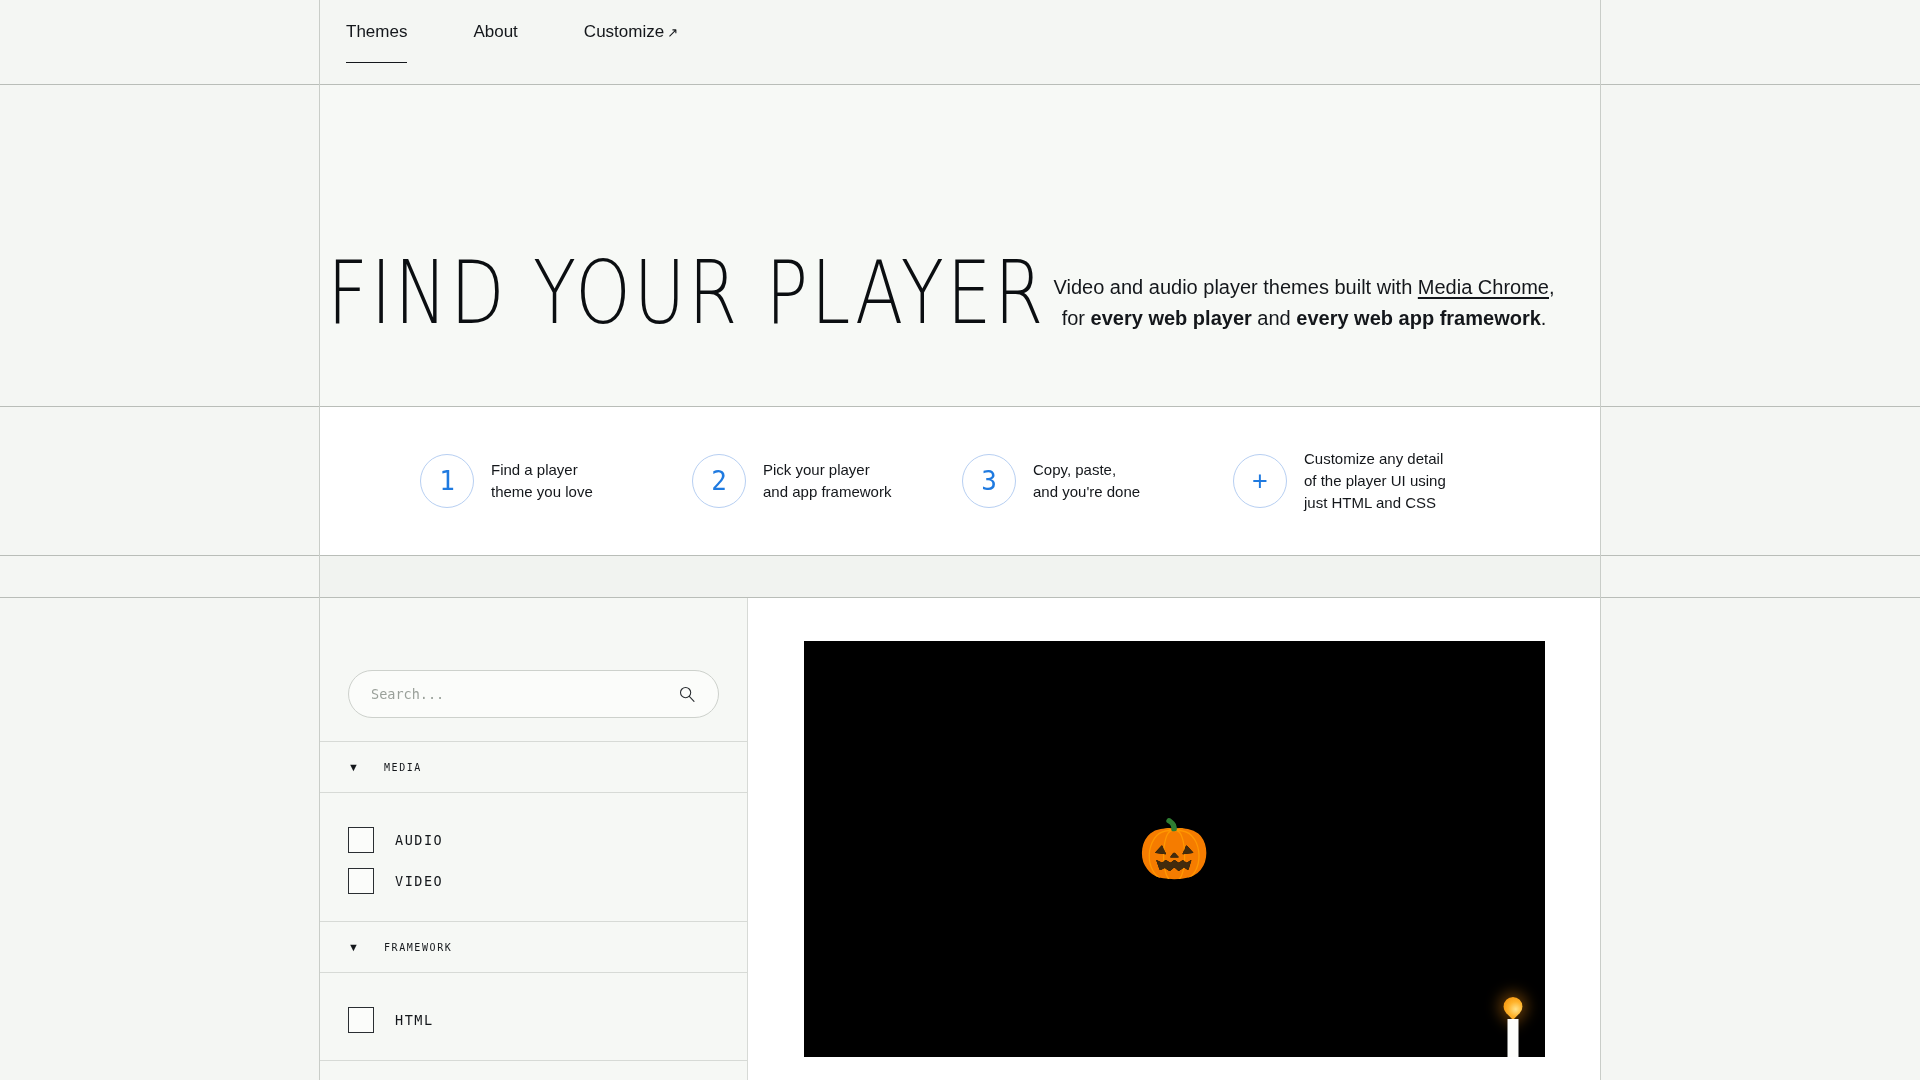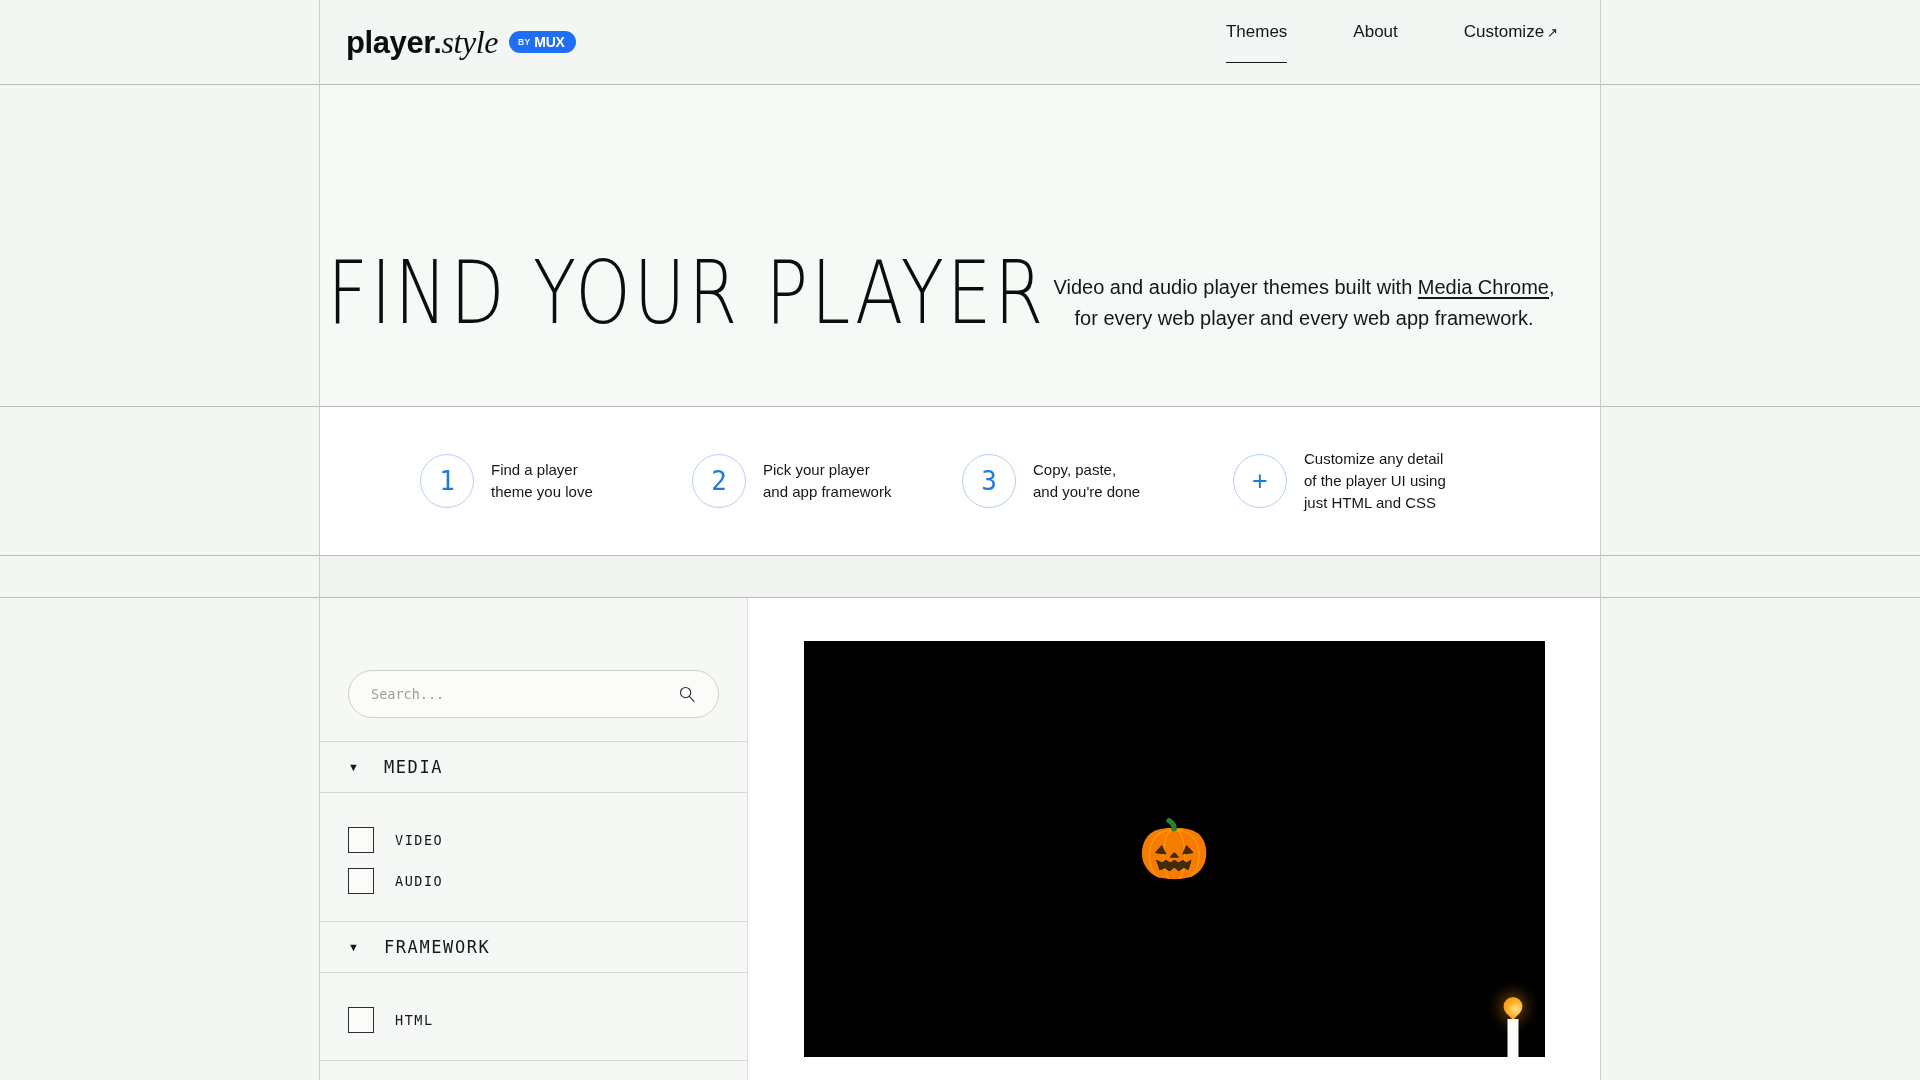--- a/index.html
+++ b/index.html
@@ -161,21 +161,21 @@
     font-size: 20px;
     line-height: 1.52;
     text-align: center;
     color: #14171b;
   }
   .hero p a {
     color: #14171b;
     text-decoration: underline;
     text-underline-offset: 3px;
   }
-  .hero p b { font-weight: 400; }
+  .hero p b { font-weight: 700; }
 
   
   .steps {
     position: absolute;
     top: 407px; left: 320px;
     width: 1280px;
     height: 148px;
     z-index: 10;
     display: flex;
     align-items: center;
@@ -288,21 +288,21 @@
     background: #f6f8f5;
     cursor: pointer;
   }
   .tri {
     font-size: 11px;
     color: #14171b;
     line-height: 1;
   }
   .filter-section-head .label {
     font-family: "DejaVu Sans Mono", monospace;
-    font-size: 17px;
+    font-size: 10px;
     letter-spacing: 1.6px;
     color: #14171b;
   }
 
   .filter-options {
     padding: 26px 28px 20px 28px;
     background: #f6f8f5;
     border-bottom: 1px solid #d7dad6;
   }
   .opt {
@@ -391,27 +391,20 @@
 
   <div class="col-line left"></div>
   <div class="col-line right"></div>
   <div class="row-line r1"></div>
   <div class="row-line r2"></div>
   <div class="row-line r3"></div>
   <div class="row-line r4"></div>
 
   <div class="header">
 
-    <div class="logo">
-      <div class="logo-text"><span class="w1">player</span><span class="dot">.</span><span class="w2">style</span></div>
-      <div class="mux-badge">
-        <span class="by">BY</span>
-        <span class="mux">MUX</span>
-      </div>
-    </div>
 
     <nav class="nav">
       <a href="#" class="active"><span>Themes</span></a>
       <a href="#"><span>About</span></a>
       <a href="#"><span>Customize</span><span class="ext-arrow">↗</span></a>
     </nav>
 
   </div>
 
   <div class="hero">
@@ -463,25 +456,25 @@
       </div>
     </div>
 
     <div class="filter-section-head">
       <span class="tri">▼</span>
       <span class="label">MEDIA</span>
     </div>
     <div class="filter-options">
       <label class="opt">
         <span class="checkbox"></span>
-        <span class="label">VIDEO</span>
+        <span class="label">AUDIO</span>
       </label>
       <label class="opt">
         <span class="checkbox"></span>
-        <span class="label">AUDIO</span>
+        <span class="label">VIDEO</span>
       </label>
     </div>
 
     <div class="filter-section-head">
       <span class="tri">▼</span>
       <span class="label">FRAMEWORK</span>
     </div>
     <div class="filter-options">
       <label class="opt">
         <span class="checkbox"></span>

